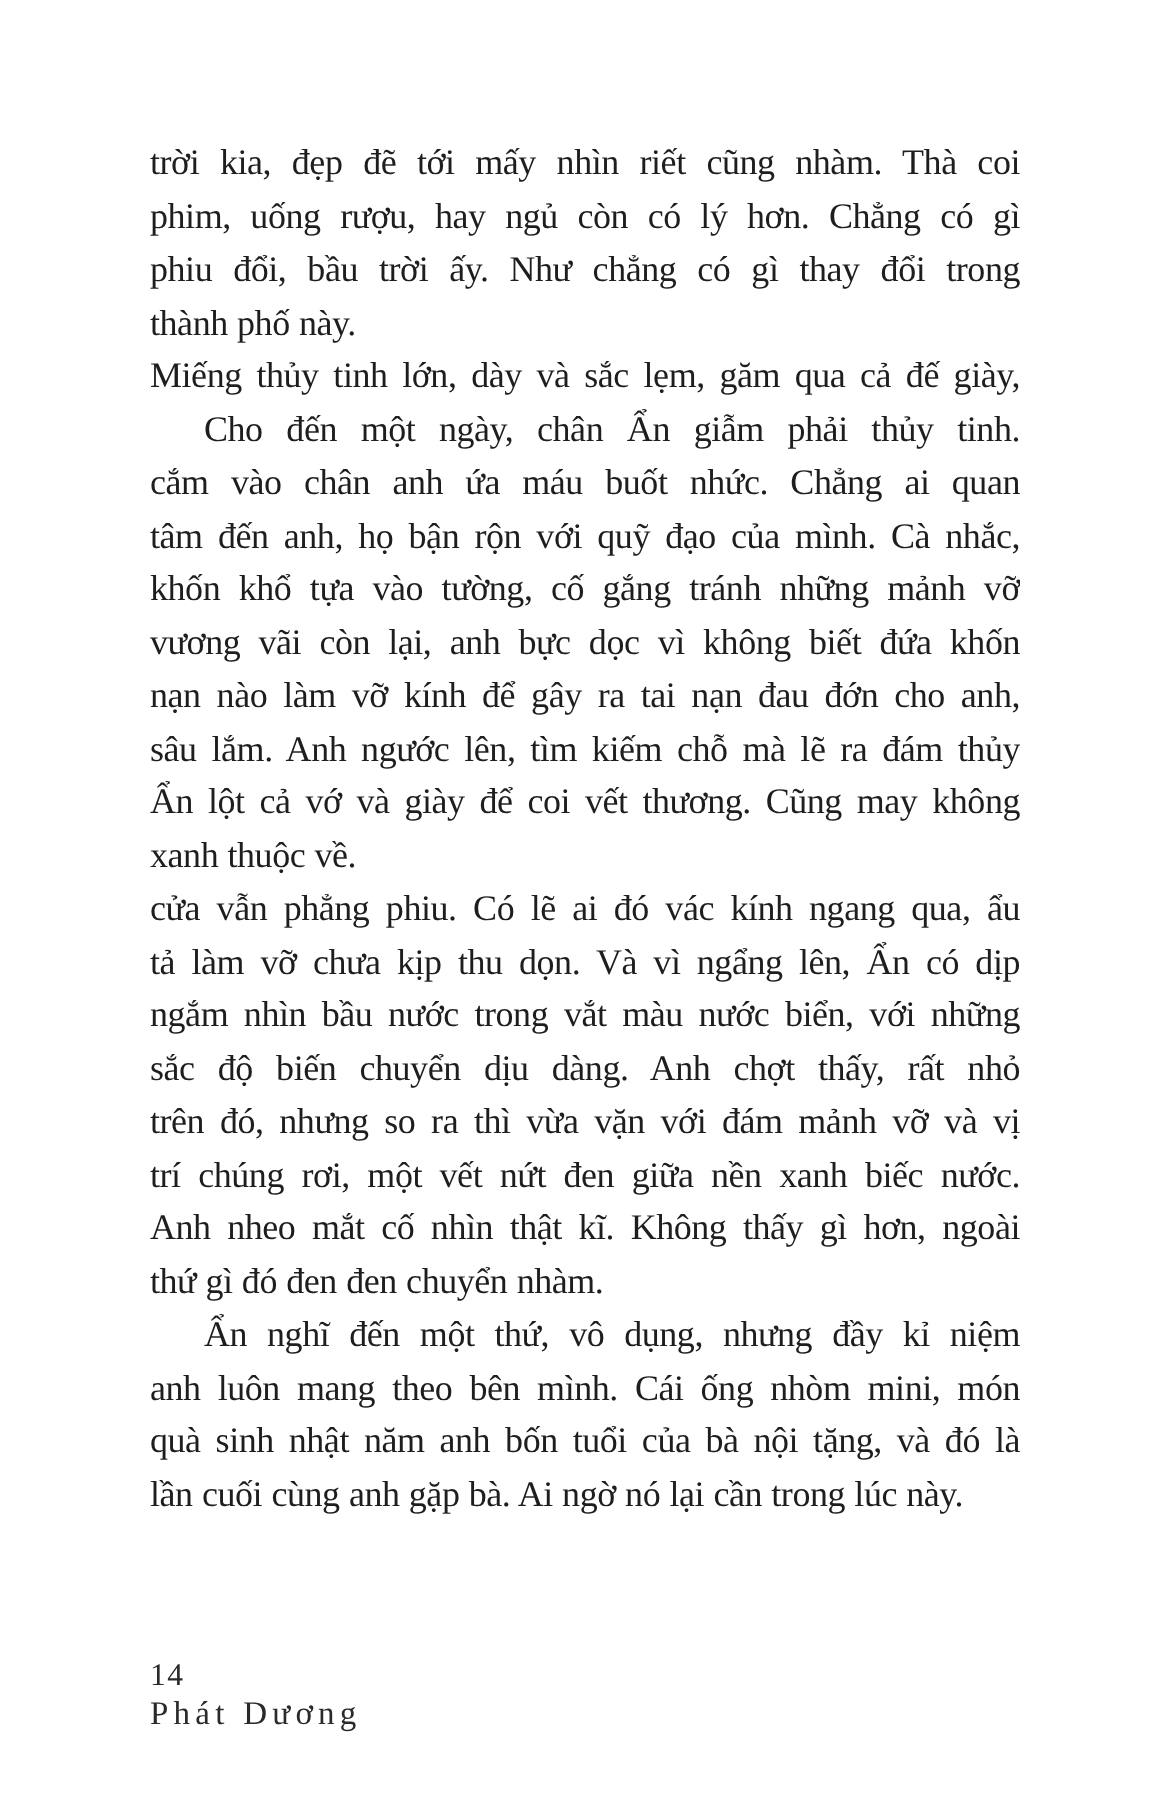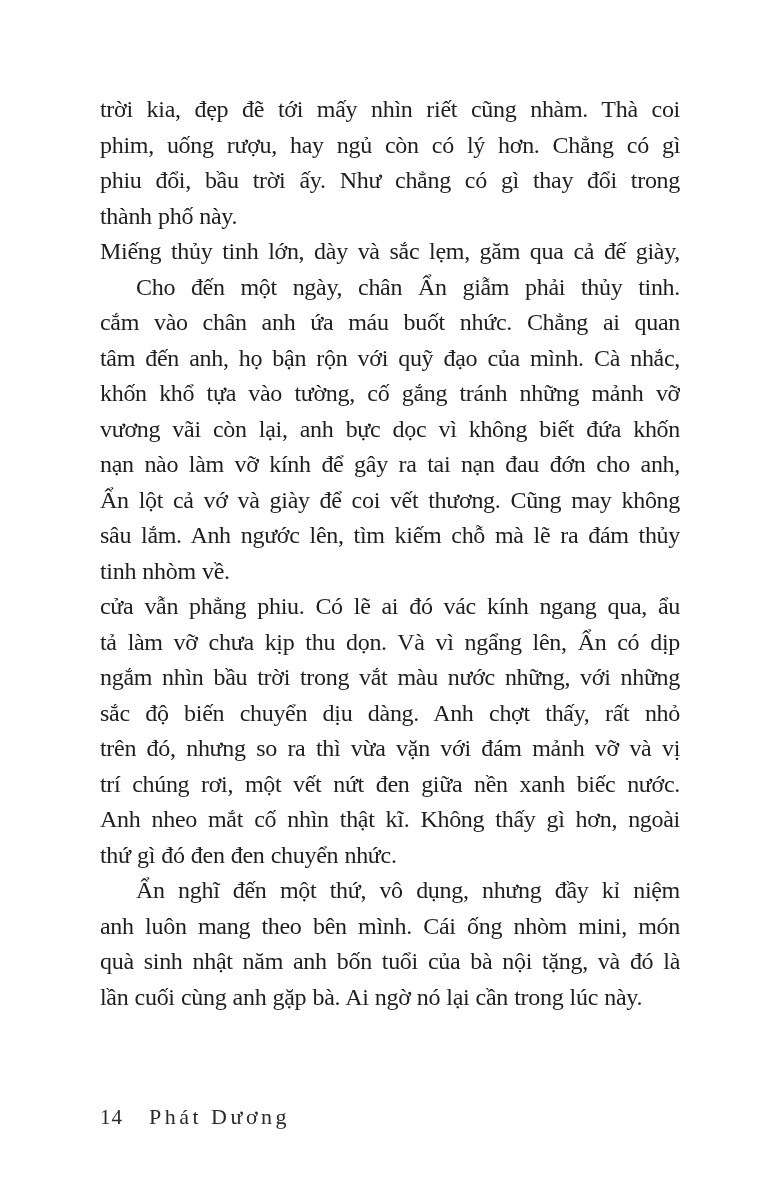--- a/index.html
+++ b/index.html
@@ -47,21 +47,21 @@
   .line.last {
     text-align-last: left;
   }
   .page-footer {
     position: absolute;
     left: 100px;
     top: 1104px;
     width: 580px;
     display: flex;
     align-items: baseline;
-    gap: 26px;
+    flex-direction: column;
   }
   .page-number {
     font-size: 21px;
     letter-spacing: 1px;
     color: #2a2a2a;
   }
   .author-name {
     font-size: 22px;
     letter-spacing: 3.5px;
     color: #2a2a2a;
@@ -80,33 +80,33 @@
         <div class="line last">thành phố này.</div>
       </div>
       <div class="paragraph">
         <div class="line">Miếng thủy tinh lớn, dày và sắc lẹm, găm qua cả đế giày,</div>
         <div class="line indent">Cho đến một ngày, chân Ẩn giẫm phải thủy tinh.</div>
         <div class="line">cắm vào chân anh ứa máu buốt nhức. Chẳng ai quan</div>
         <div class="line">tâm đến anh, họ bận rộn với quỹ đạo của mình. Cà nhắc,</div>
         <div class="line">khốn khổ tựa vào tường, cố gắng tránh những mảnh vỡ</div>
         <div class="line">vương vãi còn lại, anh bực dọc vì không biết đứa khốn</div>
         <div class="line">nạn nào làm vỡ kính để gây ra tai nạn đau đớn cho anh,</div>
+        <div class="line">sâu lắm. Anh ngước lên, tìm kiếm chỗ mà lẽ ra đám thủy</div>
         <div class="line">Ẩn lột cả vớ và giày để coi vết thương. Cũng may không</div>
-        <div class="line">sâu lắm. Anh ngước lên, tìm kiếm chỗ mà lẽ ra đám thủy</div>
-        <div class="line last">tinh nhòm về.</div>
+        <div class="line last">xanh thuộc về.</div>
       </div>
       <div class="paragraph">
         <div class="line">cửa vẫn phẳng phiu. Có lẽ ai đó vác kính ngang qua, ẩu</div>
         <div class="line">tả làm vỡ chưa kịp thu dọn. Và vì ngẩng lên, Ẩn có dịp</div>
-        <div class="line">ngắm nhìn bầu trời trong vắt màu nước những, với những</div>
+        <div class="line">ngắm nhìn bầu nước trong vắt màu nước biển, với những</div>
         <div class="line">sắc độ biến chuyển dịu dàng. Anh chợt thấy, rất nhỏ</div>
         <div class="line">trên đó, nhưng so ra thì vừa vặn với đám mảnh vỡ và vị</div>
         <div class="line">trí chúng rơi, một vết nứt đen giữa nền xanh biếc nước.</div>
         <div class="line">Anh nheo mắt cố nhìn thật kĩ. Không thấy gì hơn, ngoài</div>
-        <div class="line last">thứ gì đó đen đen chuyển nhức.</div>
+        <div class="line last">thứ gì đó đen đen chuyển nhàm.</div>
       </div>
       <div class="paragraph">
         <div class="line indent">Ẩn nghĩ đến một thứ, vô dụng, nhưng đầy kỉ niệm</div>
         <div class="line">anh luôn mang theo bên mình. Cái ống nhòm mini, món</div>
         <div class="line">quà sinh nhật năm anh bốn tuổi của bà nội tặng, và đó là</div>
         <div class="line last">lần cuối cùng anh gặp bà. Ai ngờ nó lại cần trong lúc này.</div>
       </div>
     </main>
 
   <footer class="page-footer">

